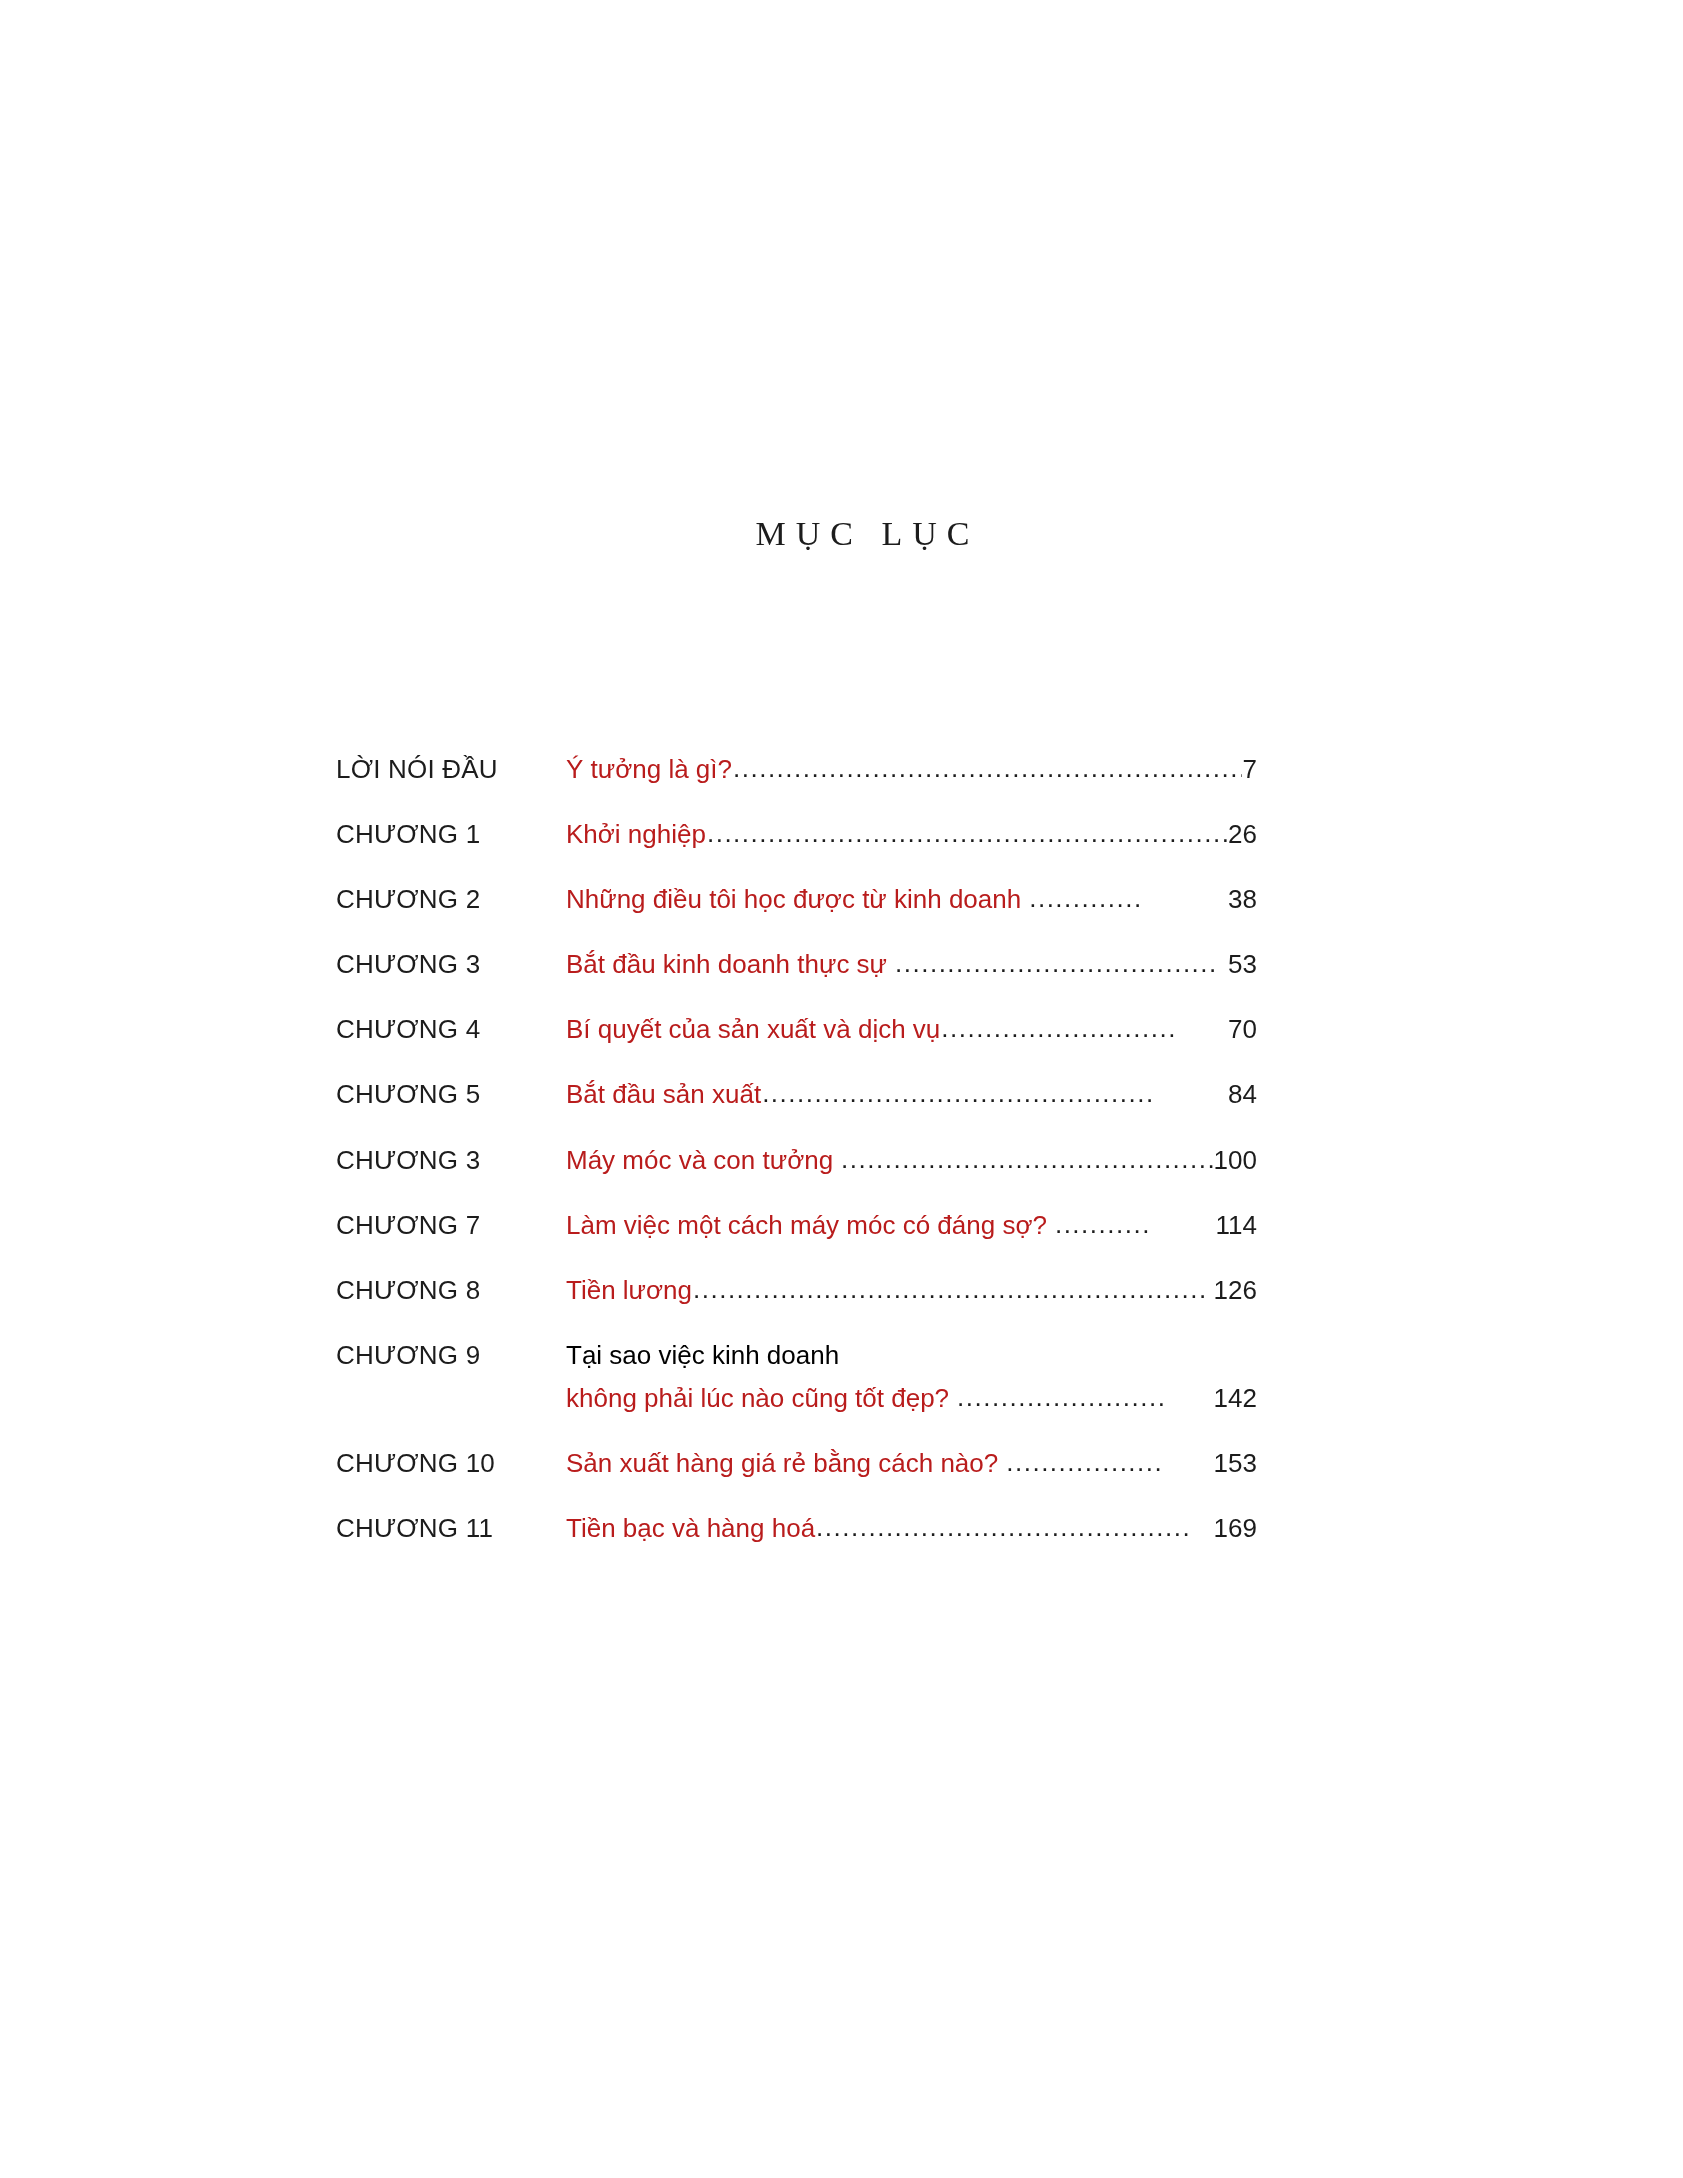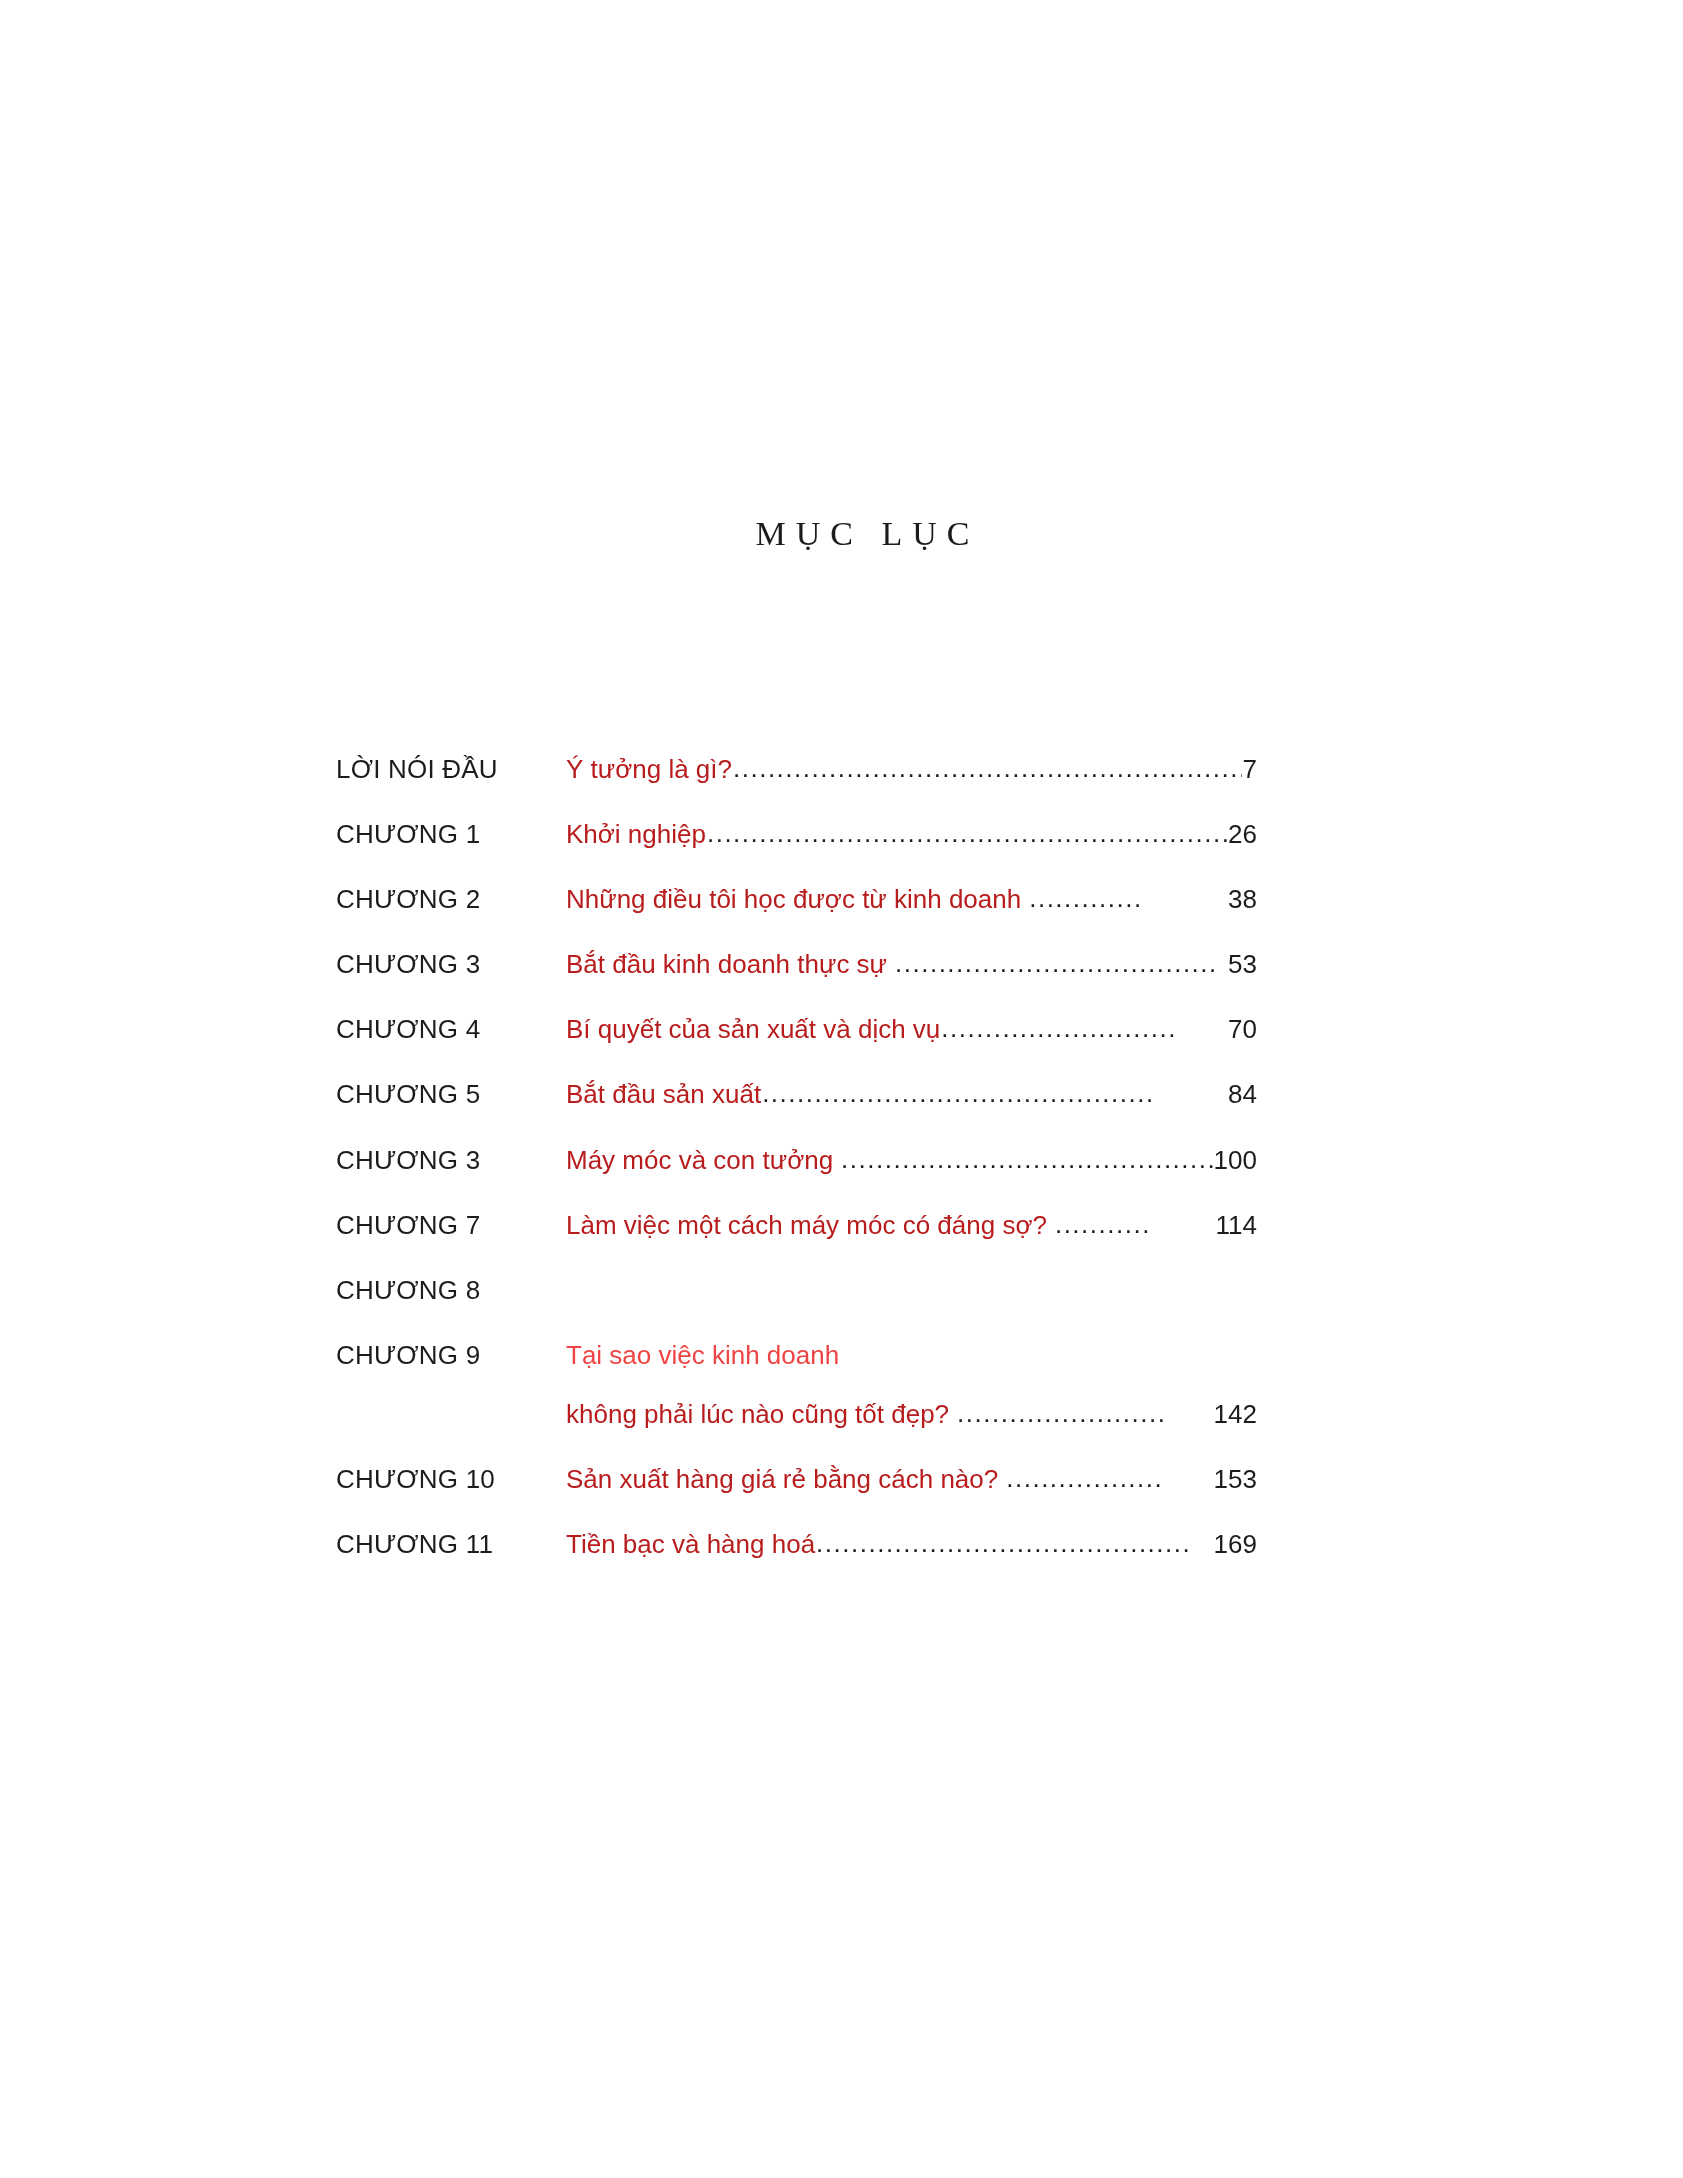--- a/index.html
+++ b/index.html
@@ -109,22 +109,22 @@
     font-family: "Liberation Sans", sans-serif;
     font-size: 26px;
     color: #1c1c1c;
     text-align: right;
   }
 
   .entry-first-line {
     white-space: nowrap;
     font-family: "Liberation Sans", sans-serif;
     font-size: 26px;
-    color: #ef4444;
-    margin-bottom: 24px;
+    color: #000000;
+    margin-bottom: 8px;
   }
 </style>
 </head>
 <body>
 
 <div class="page">
 
   <div class="toc-title">MỤC LỤC</div>
 
   <div class="toc-list">
@@ -212,20 +212,27 @@
         <div class="entry-line">
           <span class="entry-title">Làm việc một cách máy móc có đáng sợ?</span>
           <span class="leader gap-left">...........</span>
           <span class="page-num">114</span>
         </div>
       </div>
     </div>
 
     <div class="toc-row">
       <div class="toc-label">CHƯƠNG 8</div>
+      <div class="toc-entry">
+        <div class="entry-line">
+          <span class="entry-title">Tiền lương</span>
+          <span class="leader">...........................................................</span>
+          <span class="page-num">126</span>
+        </div>
+      </div>
     </div>
 
     <div class="toc-row two-line">
       <div class="toc-label">CHƯƠNG 9</div>
       <div class="toc-entry">
         <div class="entry-first-line">Tại sao việc kinh doanh</div>
         <div class="entry-line">
           <span class="entry-title">không phải lúc nào cũng tốt đẹp?</span>
           <span class="leader gap-left">........................</span>
           <span class="page-num">142</span>

